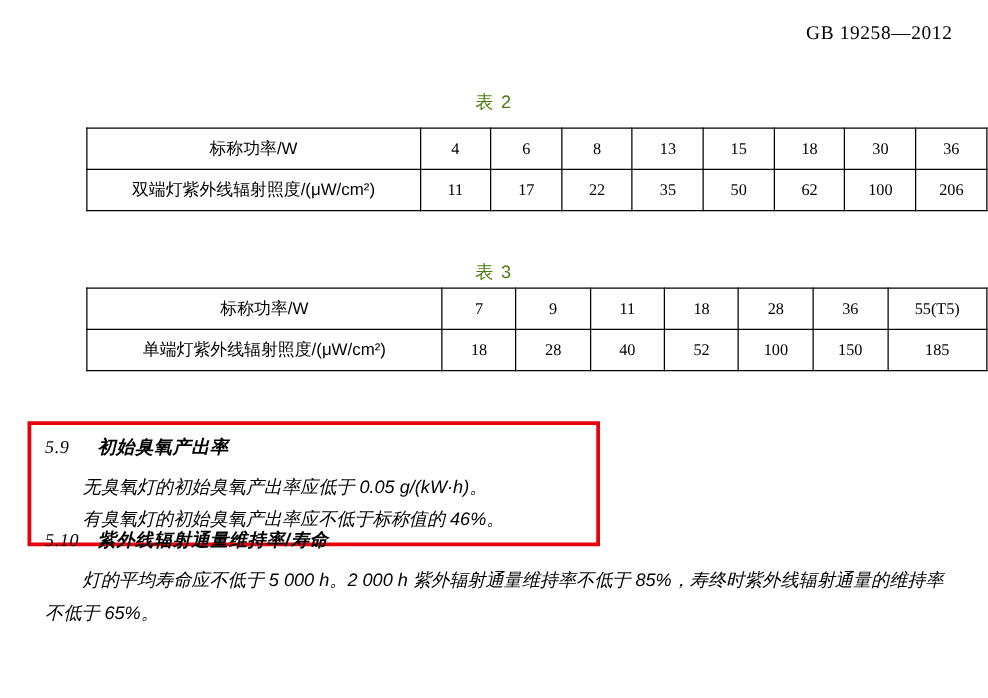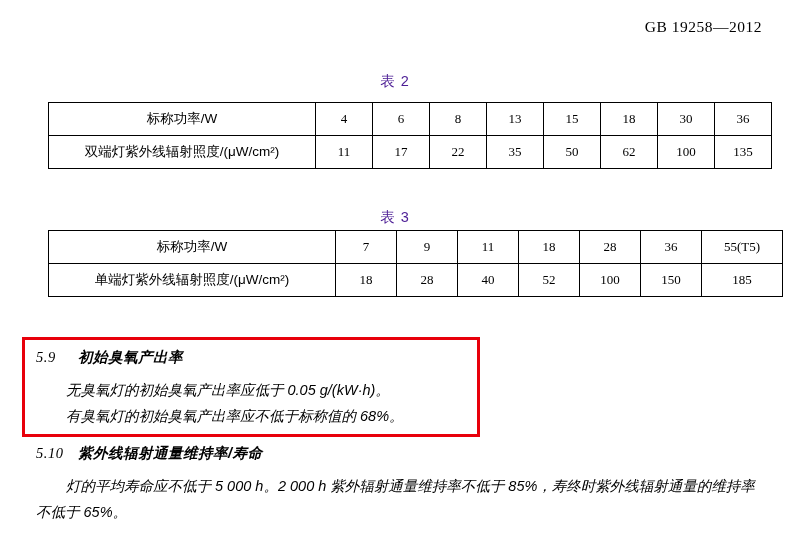--- a/index.html
+++ b/index.html
@@ -31,41 +31,42 @@
     font-weight: normal;
     font-size: 15.5px;
     letter-spacing: 0.5px;
     color: #000;
   }
   
   .table-caption {
     text-align: center;
     font-size: 14.5px;
     font-family: "Liberation Sans", sans-serif;
-    color: #4c1d95;
+    color: #4d7c0f;
     letter-spacing: 1px;
   }
   #caption-2 {
     position: absolute;
     top: 72px;
     left: 0;
     width: 790px;
   }
   #caption-3 {
     position: absolute;
     top: 208px;
     left: 0;
     width: 790px;
   }
   
   table.spec {
     border-collapse: collapse;
     position: absolute;
     font-size: 13px;
     color: #000;
+    margin-left: 21px;
   }
   table.spec td {
     border: 1px solid #000;
     text-align: center;
     vertical-align: middle;
     padding: 3px 2px;
     height: 26px;
     font-family: "Liberation Serif", "DejaVu Serif", serif;
   }
   table.spec td.rowhead {
@@ -128,21 +129,21 @@
   }
   #clause-59 {
     top: 348px;
     left: 36px;
     width: 430px;
   }
   #clause-59 .clause-body {
     margin-top: 10px;
   }
   #clause-510 {
-    top: 444px;
+    top: 423px;
     left: 36px;
     width: 720px;
   }
   #clause-510 .clause-body {
     margin-top: 10px;
     text-indent: 30px;
   }
 </style>
 </head>
 <body>
@@ -168,21 +169,21 @@
     </tr>
     <tr>
       <td class="rowhead">双端灯紫外线辐射照度/(μW/cm²)</td>
       <td>11</td>
       <td>17</td>
       <td>22</td>
       <td>35</td>
       <td>50</td>
       <td>62</td>
       <td>100</td>
-      <td>135</td>
+      <td>206</td>
     </tr>
   </tbody>
     </table>
 
   <div class="table-caption" id="caption-3">表 3</div>
 
   <table class="spec" id="table-3">
     <tbody>
         <tr>
       <td class="rowhead" style="width:270px">标称功率/W</td>
@@ -207,21 +208,21 @@
   </tbody>
     </table>
 
   <div class="highlight-box"></div>
 
   <div class="clause" id="clause-59">
     <div class="clause-head">
       <span class="clause-num">5.9</span><span>初始臭氧产出率</span>
     </div>
     <div class="clause-body">无臭氧灯的初始臭氧产出率应低于 0.05 g/(kW·h)。</div>
-    <div class="clause-body" style="margin-top:0">有臭氧灯的初始臭氧产出率应不低于标称值的 68%。</div>
+    <div class="clause-body" style="margin-top:0">有臭氧灯的初始臭氧产出率应不低于标称值的 46%。</div>
   </div>
 
   <div class="clause" id="clause-510">
     <div class="clause-head">
       <span class="clause-num">5.10</span><span>紫外线辐射通量维持率/寿命</span>
     </div>
     <div class="clause-body">灯的平均寿命应不低于 5 000 h。2 000 h 紫外辐射通量维持率不低于 85%，寿终时紫外线辐射通量的维持率不低于 65%。</div>
   </div>
 
 </div>

